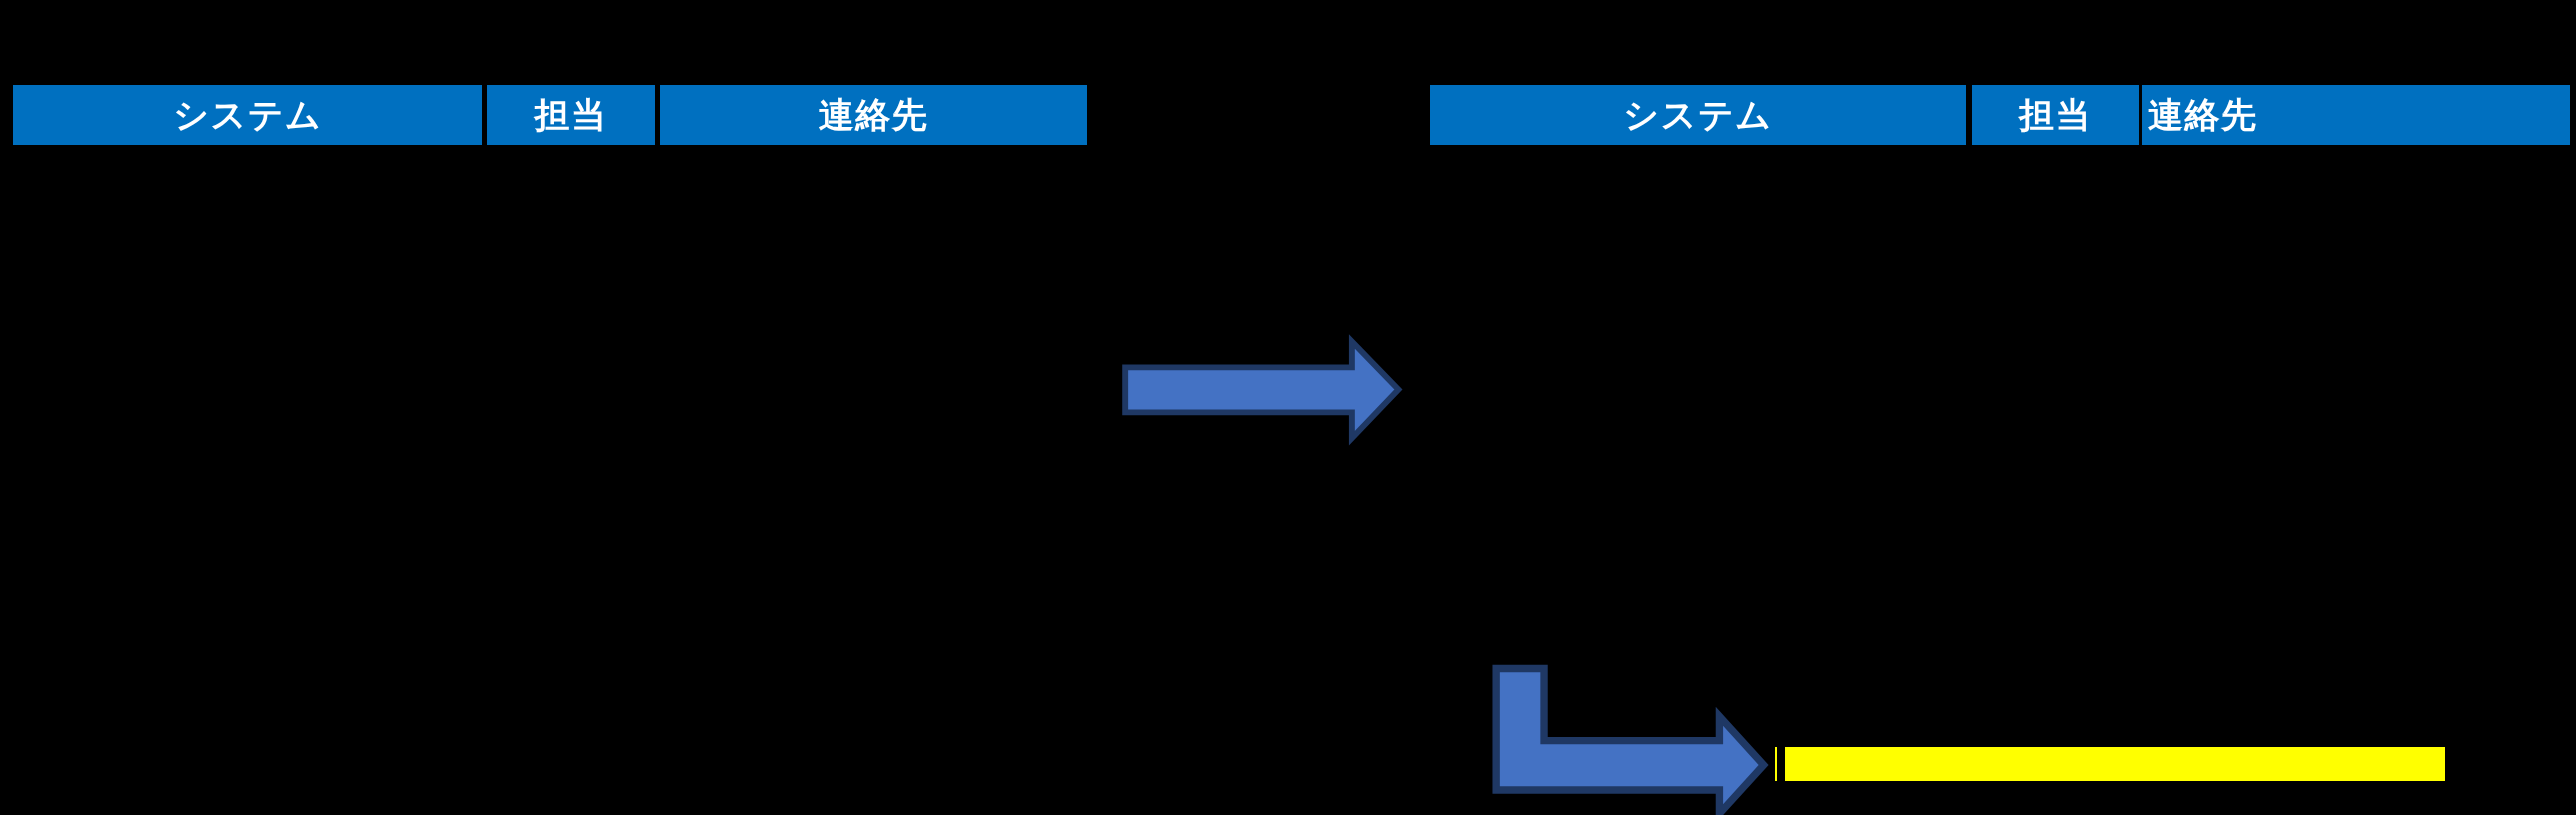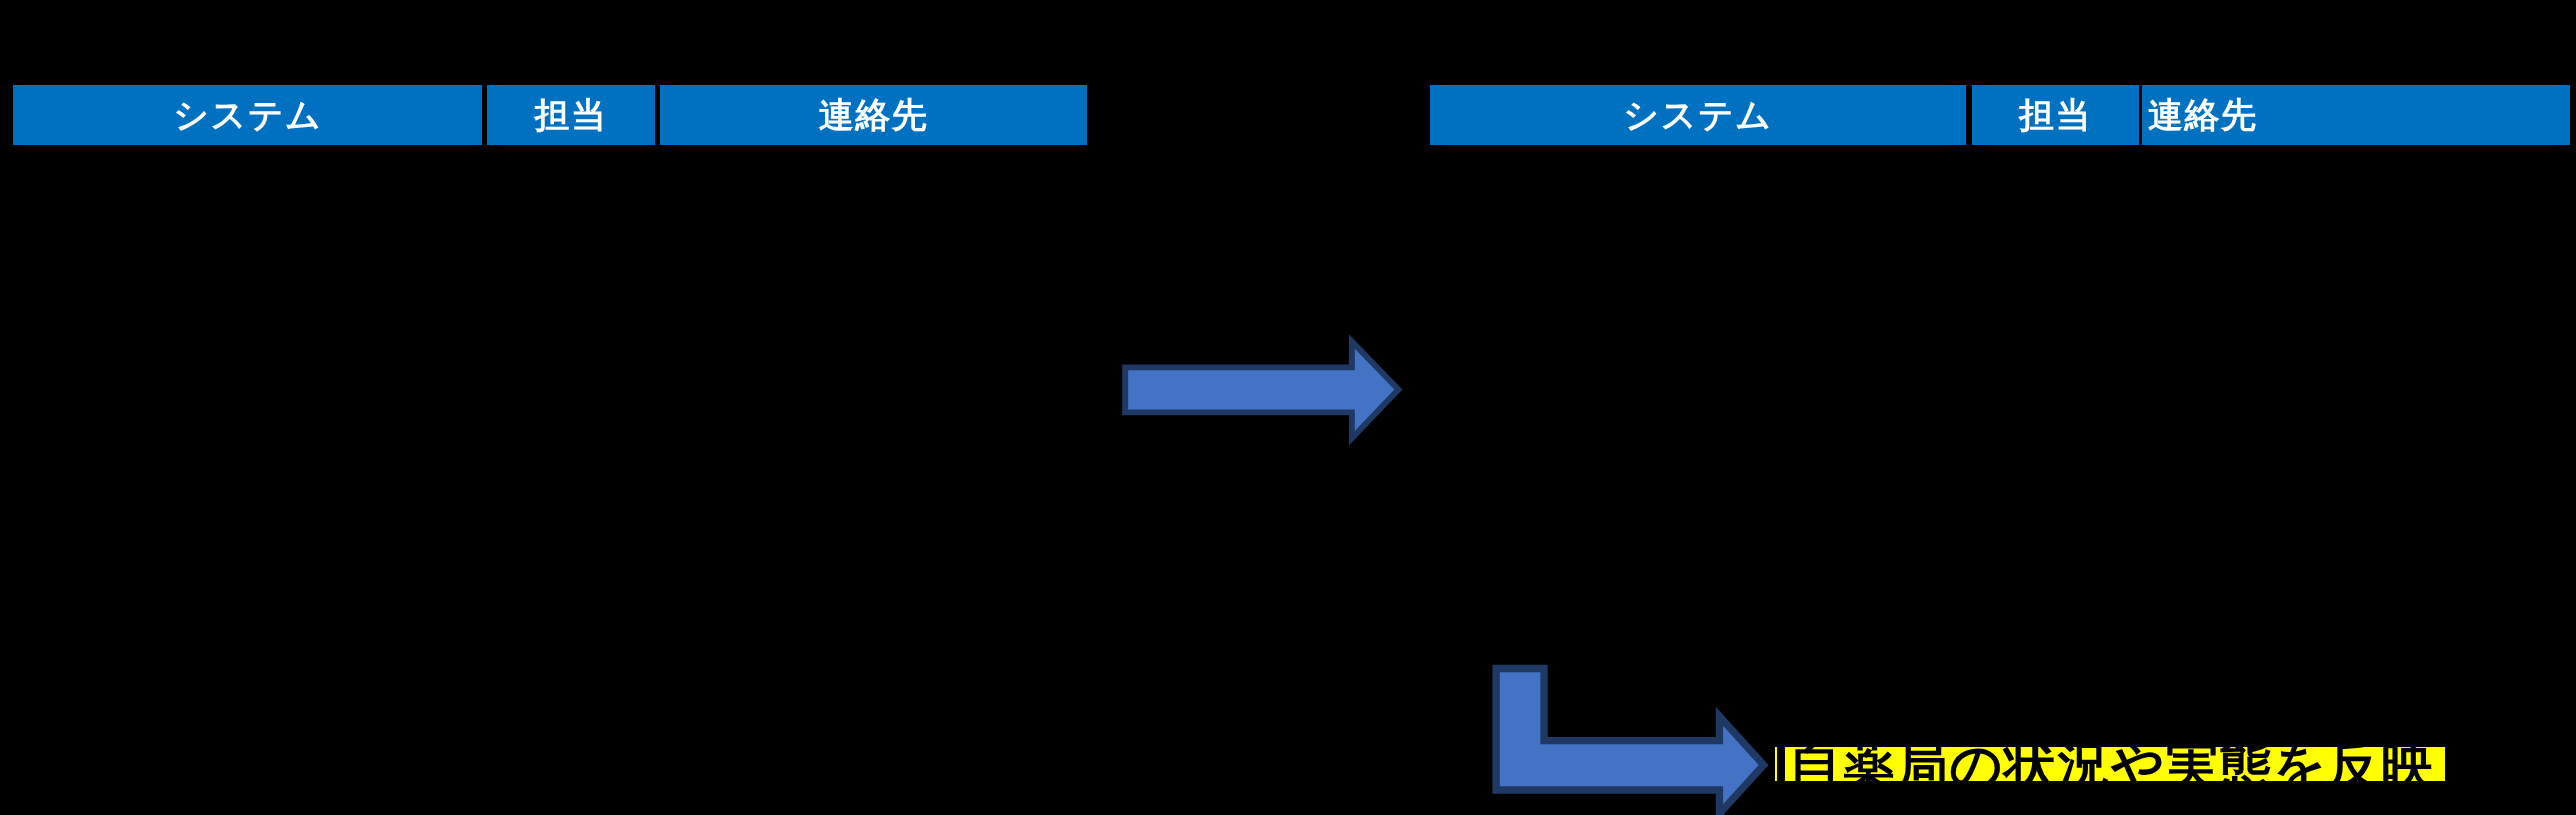--- a/index.html
+++ b/index.html
@@ -77,16 +77,15 @@
   <svg id="arrow-right" class="arrow" width="288" height="111" viewBox="0 0 390 150">
     <polygon points="7,45 314,45 314,10 377,75 314,141 314,106 7,106"></polygon>
   </svg>
 
   <svg id="arrow-bent" class="arrow" width="280" height="159" viewBox="0 0 380 215">
     <polygon points="7,7 72,7 72,105 310,105 310,72 370,138 310,204 310,172 7,172"></polygon>
   </svg>
 
   <div class="highlight-band"></div>
   <div class="caret"></div>
-  <div class="annotation">自薬局の状況や実態を反映</div>
 
 </div>
 
 
 </body></html>

